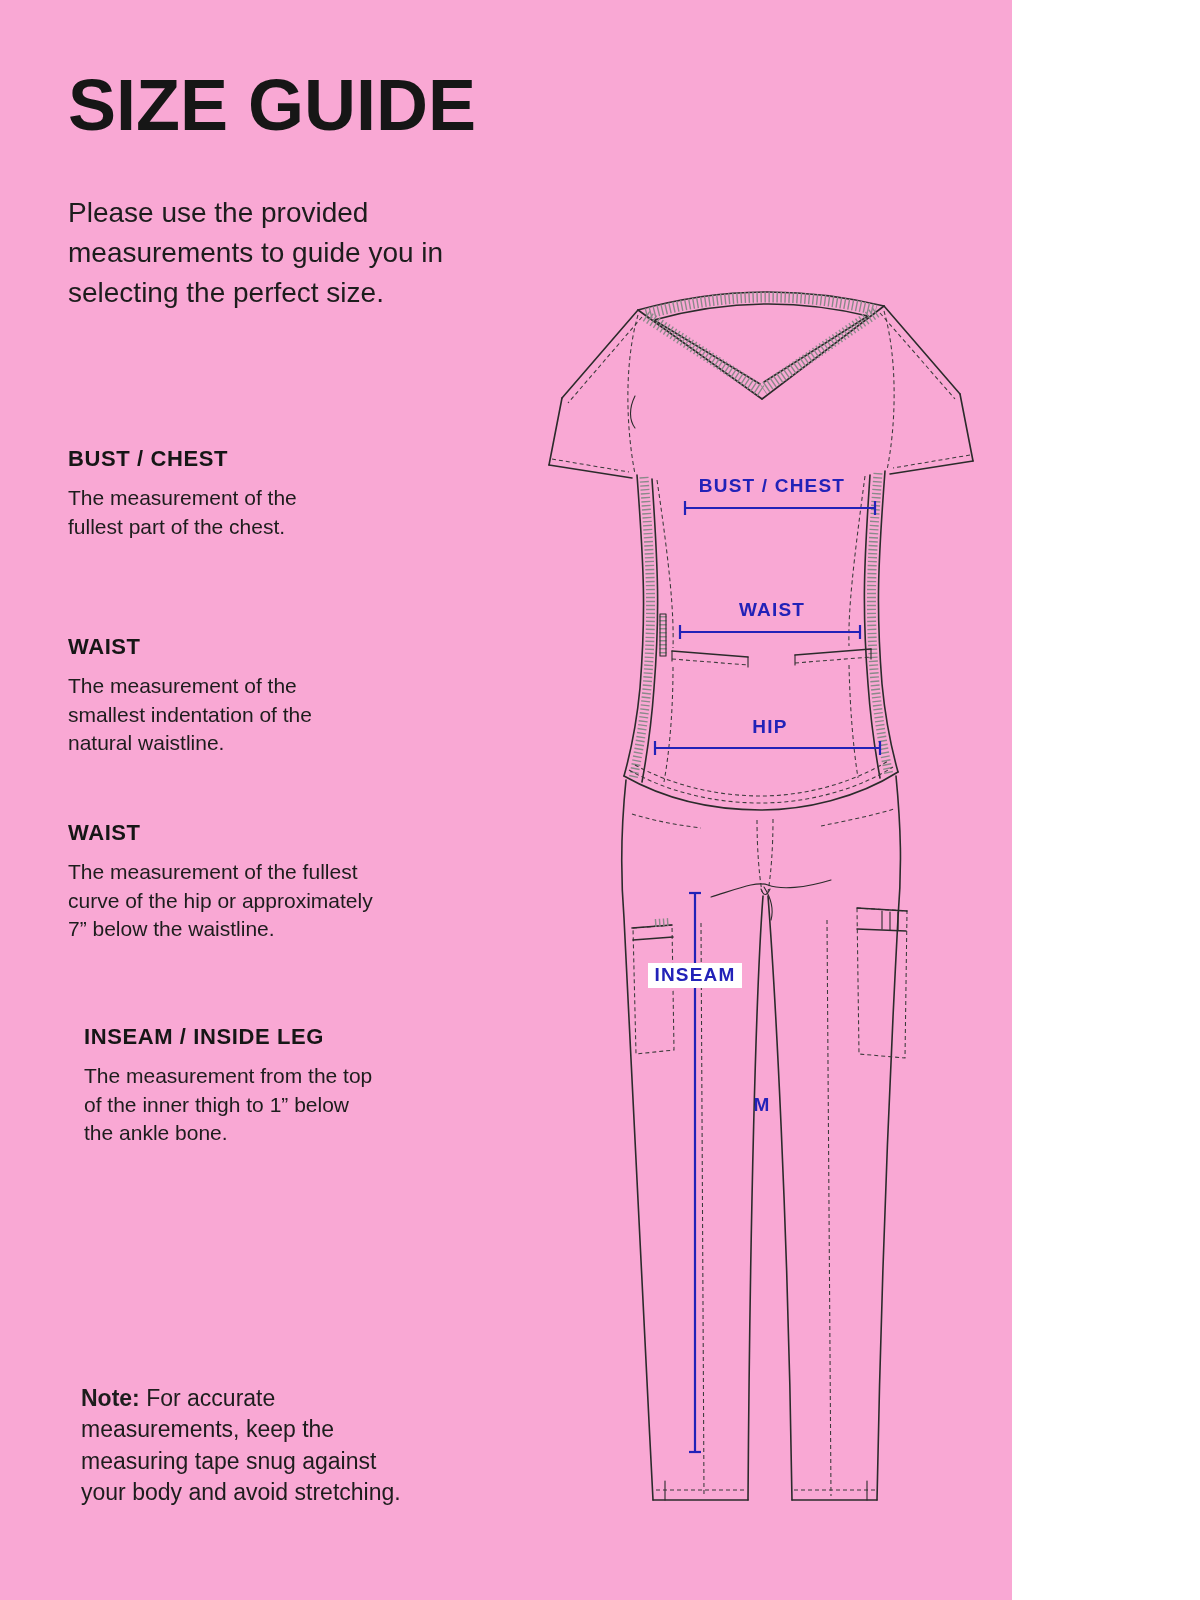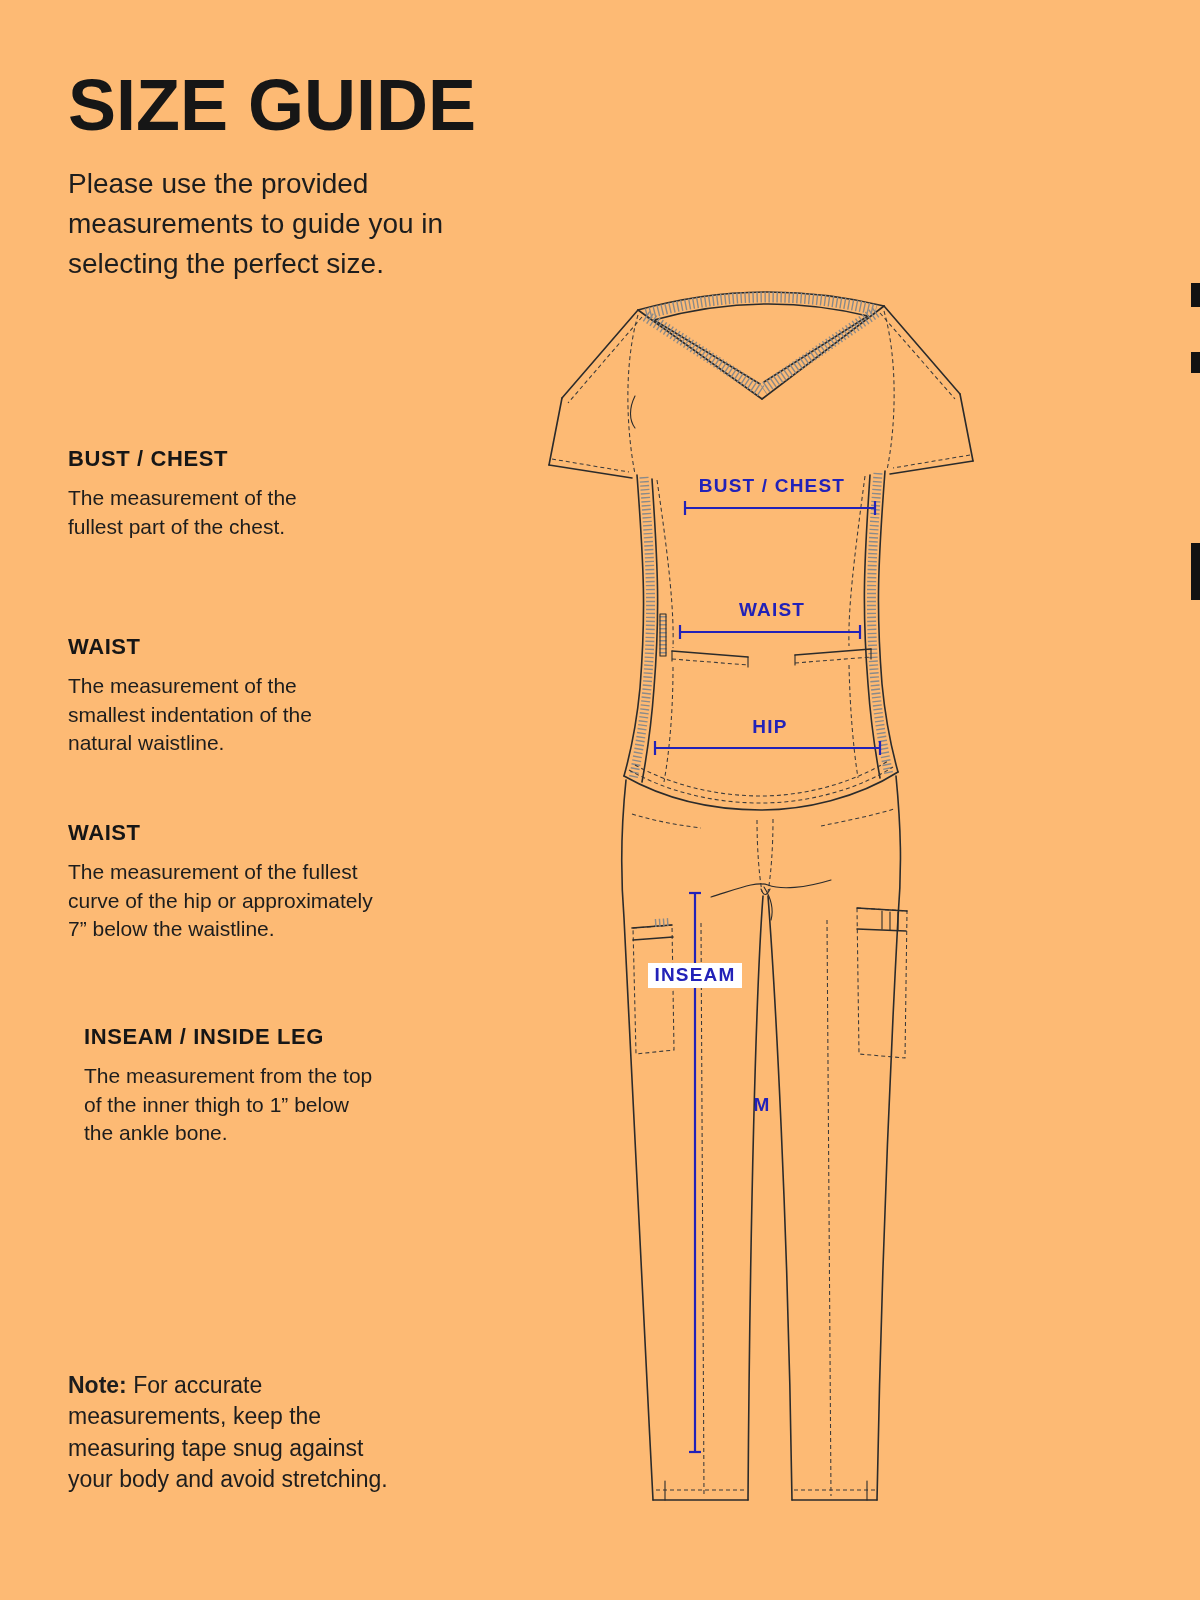--- a/index.html
+++ b/index.html
@@ -1,19 +1,19 @@
 <!DOCTYPE html>
 <html><head>
 <meta charset="utf-8">
 <style>
   html,body{margin:0;padding:0;background:#ffffff;}
   .page{
     position:relative;
-    width:1200px;height:1600px;
-    background:#fdba74;
+    width:1012px;height:1600px;
+    background:#f9a8d4;
     font-family:"Liberation Sans","DejaVu Sans",sans-serif;
     color:#1d1d1d;
     overflow:hidden;
   }
   .abs{position:absolute;}
   h1.title{
     margin:0;
     font-size:72px;
     font-weight:bold;
     letter-spacing:0px;
@@ -35,21 +35,21 @@
     color:#161616;
   }
   .section p{
     margin:0;
     font-size:21px;
     line-height:1.36;
     white-space:pre-line;
     color:#1d1d1d;
   }
   .note{
-    margin:0;
+    margin:13px;
     font-size:23px;
     line-height:1.36;
     color:#1d1d1d;
   }
   .note strong{font-weight:bold;}
   .note span{white-space:pre-line;}
   .edge-mark{
     position:absolute;
     background:#121212;
   }
@@ -67,21 +67,21 @@
     letter-spacing:1.2px;
   }
 </style>
 </head>
 <body>
 
 <div class="page">
 
   <h1 class="title abs" style="left:68px;top:68px;">SIZE GUIDE</h1>
 
-  <p class="intro abs" style="left:68px;top:164px;width:460px;">Please use the provided
+  <p class="intro abs" style="left:68px;top:193px;width:460px;">Please use the provided
 measurements to guide you in
 selecting the perfect size.</p>
 
   <div class="section abs" style="left:68px;top:446px;width:300px;">
     <h2>BUST / CHEST</h2>
     <p>The measurement of the
 fullest part of the chest.</p>
   </div>
 
   <div class="section abs" style="left:68px;top:634px;width:318px;">

